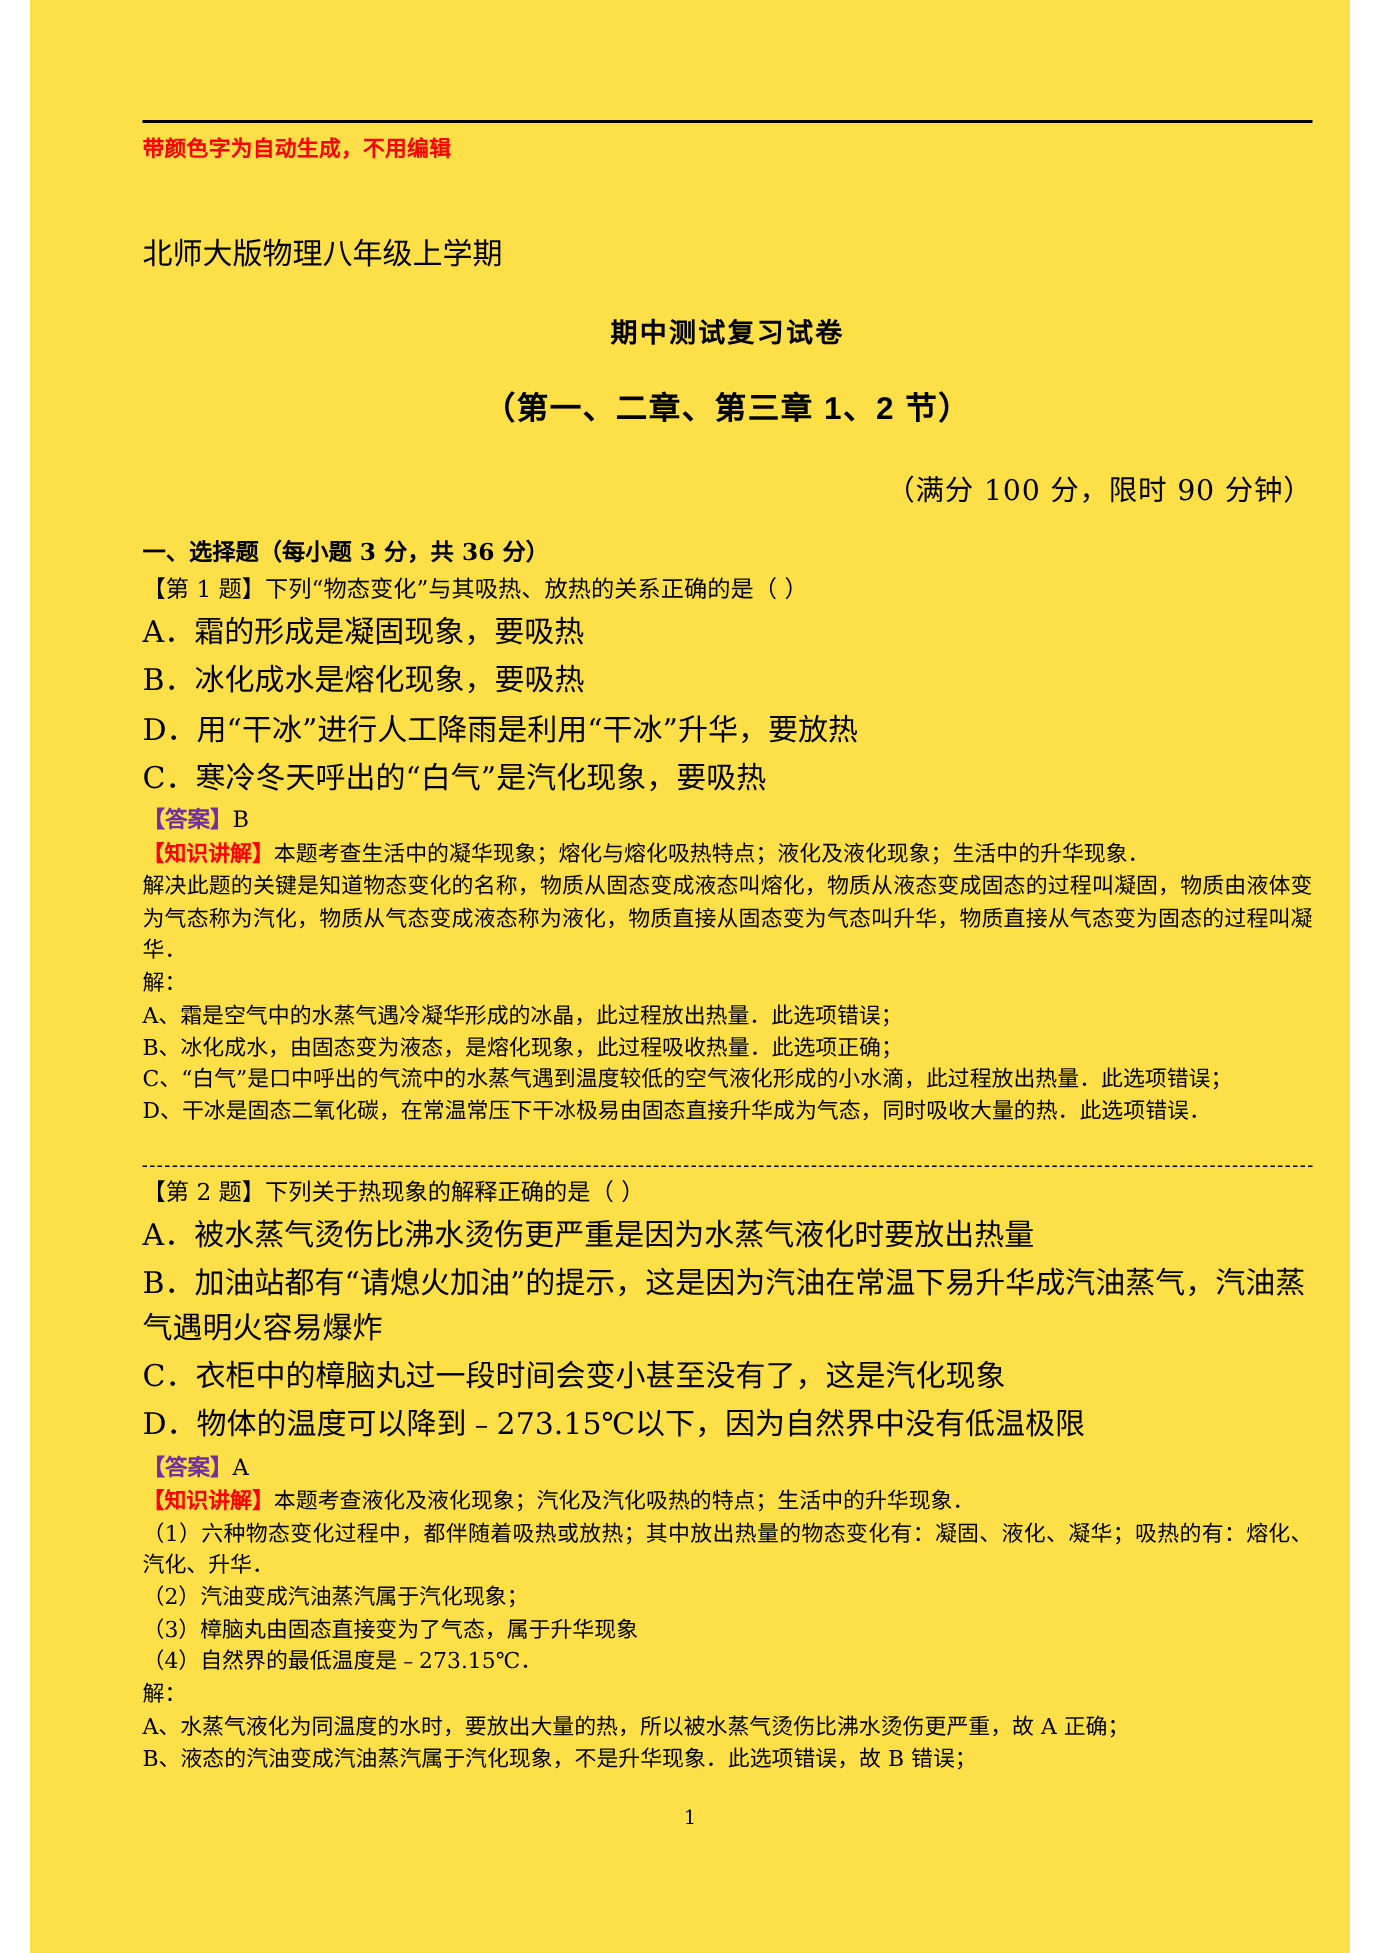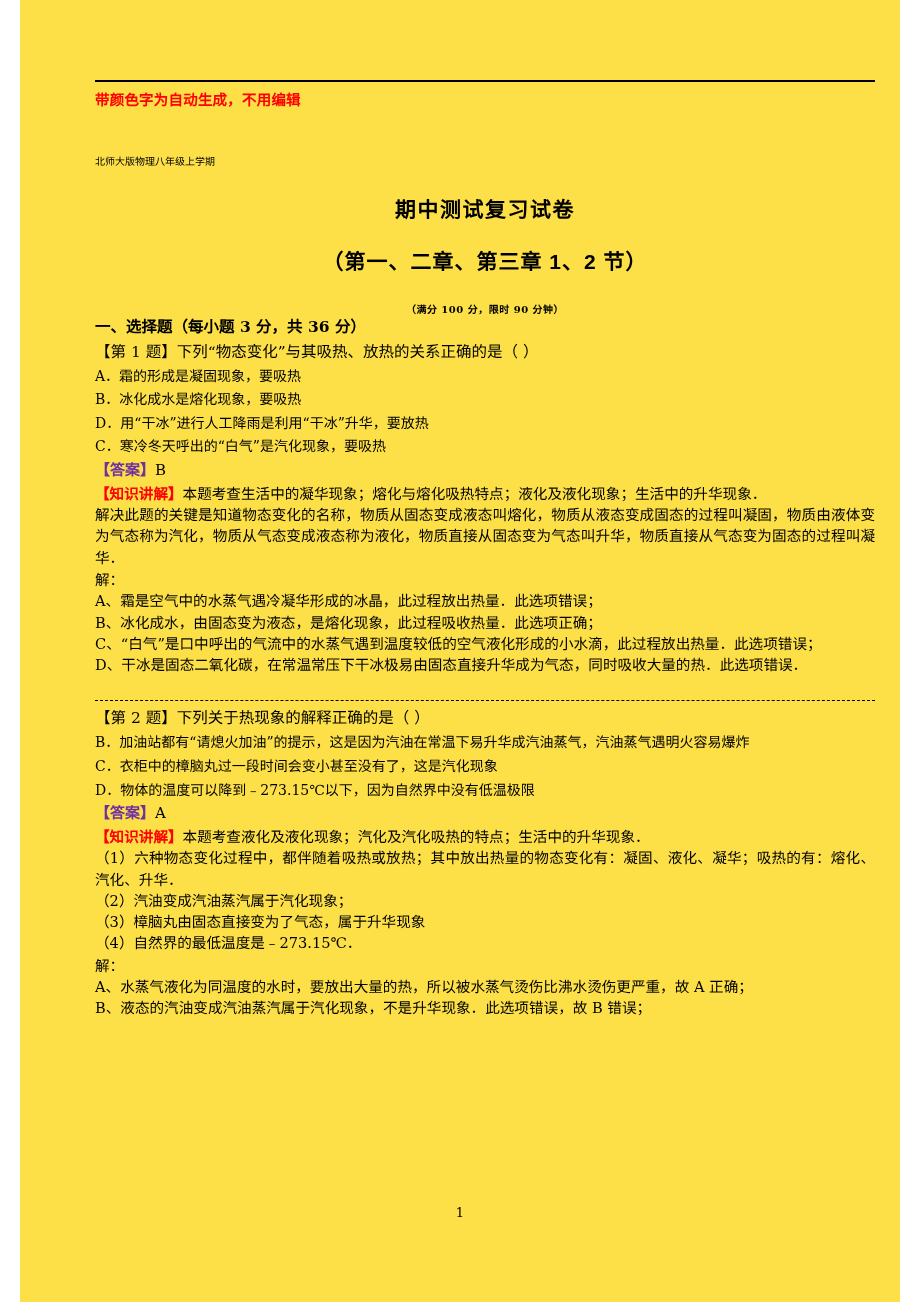--- a/index.html
+++ b/index.html
@@ -41,71 +41,72 @@
     font-family: "DejaVu Sans", "Liberation Sans", sans-serif;
     font-size: 14.5px;
     font-weight: 700;
     line-height: 1.5;
     margin-top: 8px;
     letter-spacing: 0.2px;
   }
 
   
   .textbook-line {
-    font-family: Liberation Mono, monospace;
-    font-size: 10px;
+    font-family: Liberation Sans, sans-serif;
+    font-size: 20px;
     line-height: 1.4;
     margin-top: 44px;
   }
 
   
   .main-title {
     text-align: center;
     font-family: "DejaVu Serif", "Liberation Serif", serif;
-    font-size: 21px;
+    font-size: 18px;
     font-weight: 700;
     letter-spacing: 1.5px;
     margin-top: 23px;
   }
   .sub-title {
     text-align: center;
     font-family: Liberation Sans, sans-serif;
     font-size: 21px;
     font-weight: 700;
     letter-spacing: 1px;
     margin-top: 22px;
   }
   .score-line {
-    text-align: center;
-    font-family: "DejaVu Serif", "Liberation Serif", serif;
-    font-size: 10px;
-    font-weight: 700;
+    text-align: right;
+    font-family: "DejaVu Serif", "Liberation Serif", serif;
+    font-size: 19px;
+    font-weight: 400;
     letter-spacing: 0.5px;
     margin-top: 26px;
   }
 
   
   .section-head {
     font-family: "DejaVu Serif", "Liberation Serif", serif;
     font-size: 15.5px;
     font-weight: 700;
+    margin-top: 19px;
     line-height: 1.42;
   }
   .q-stem {
     font-family: "DejaVu Serif", "Liberation Serif", serif;
     font-size: 15.5px;
     line-height: 1.42;
     margin-top: 3px;
   }
   .q-stem .qnum {
     font-weight: 400;
   }
   .opt {
     font-family: "DejaVu Serif", "Liberation Serif", serif;
-    font-size: 14px;
+    font-size: 20px;
     line-height: 1.47;
     margin-top: 3px;
   }
   .ans-line {
     font-family: "DejaVu Serif", "Liberation Serif", serif;
     font-size: 15px;
     line-height: 1.45;
     margin-top: 3px;
   }
   .ans-tag {
@@ -197,20 +198,21 @@
       <div class="para tight">C、“白气”是口中呼出的气流中的水蒸气遇到温度较低的空气液化形成的小水滴，此过程放出热量．此选项错误；</div>
       <div class="para tight">D、干冰是固态二氧化碳，在常温常压下干冰极易由固态直接升华成为气态，同时吸收大量的热．此选项错误．</div>
     </div>
 
     <div class="separator"></div>
 
     <div>
       <div class="q-stem">
         <span class="qnum">【第 2 题】</span><span>下列关于热现象的解释正确的是（       ）</span>
       </div>
+      <div class="opt">A．被水蒸气烫伤比沸水烫伤更严重是因为水蒸气液化时要放出热量</div>
       <div class="opt">B．加油站都有“请熄火加油”的提示，这是因为汽油在常温下易升华成汽油蒸气，汽油蒸气遇明火容易爆炸</div>
       <div class="opt">C．衣柜中的樟脑丸过一段时间会变小甚至没有了，这是汽化现象</div>
       <div class="opt">D．物体的温度可以降到﹣273.15℃以下，因为自然界中没有低温极限</div>
 
       <div class="ans-line">
         <span class="ans-tag">【答案】</span><span>A</span>
       </div>
 
       <div class="para">
         <span class="exp-tag">【知识讲解】</span><span>本题考查液化及液化现象；汽化及汽化吸热的特点；生活中的升华现象．</span>

